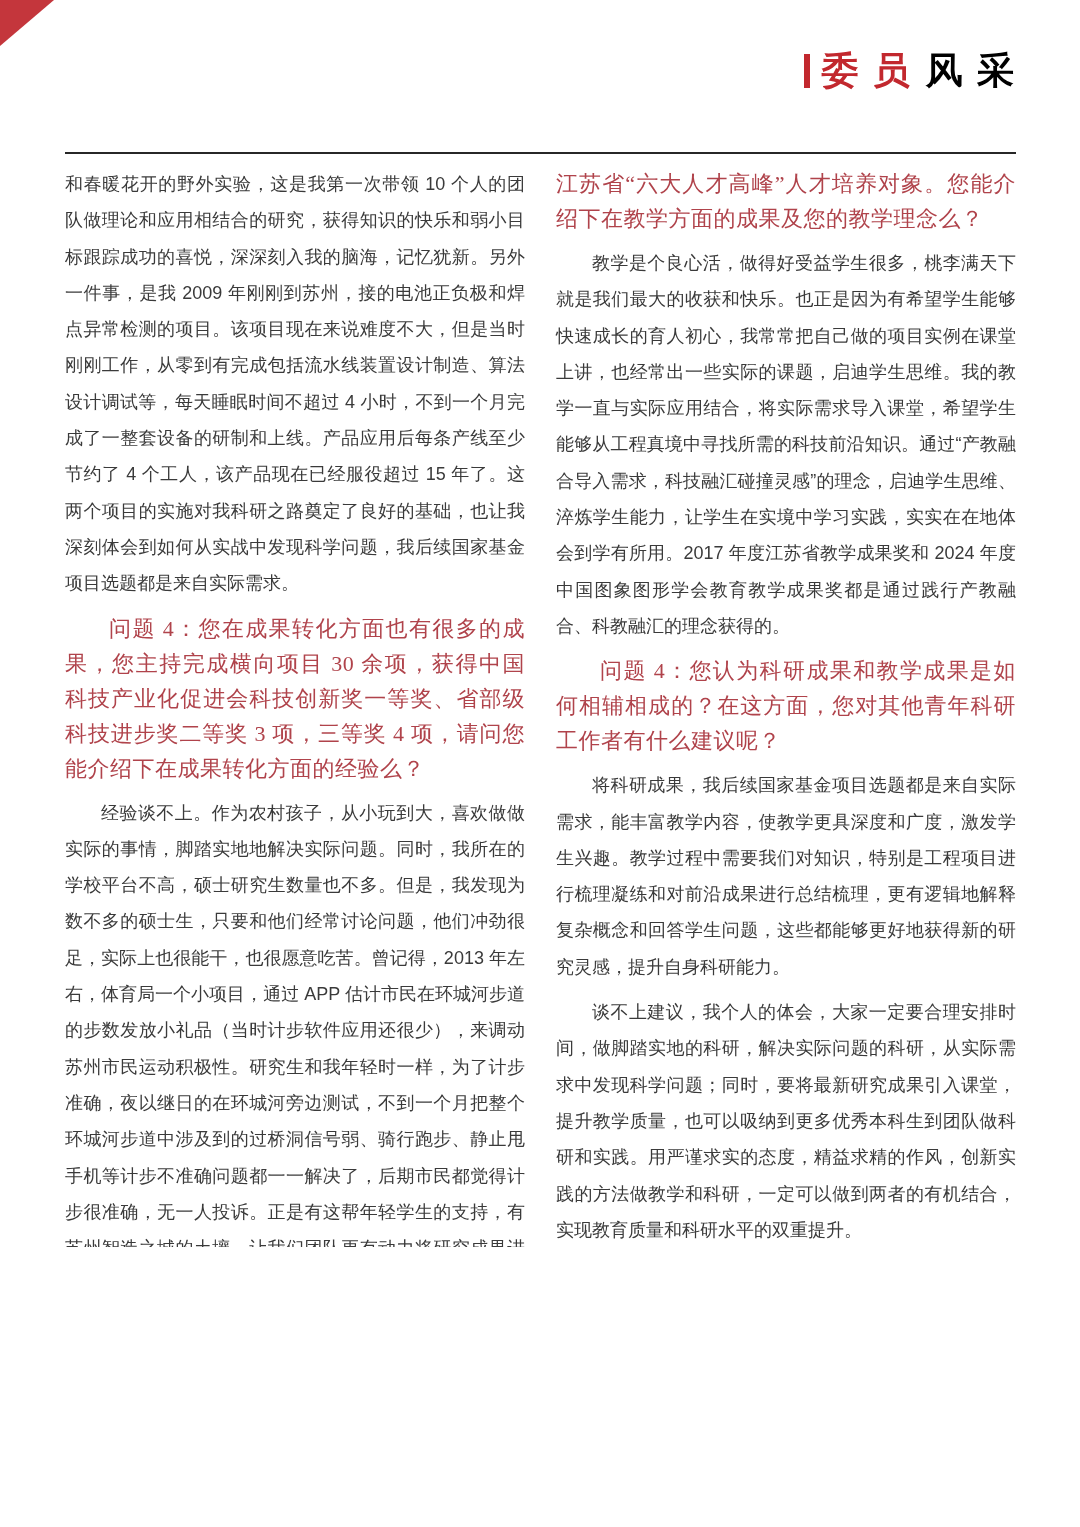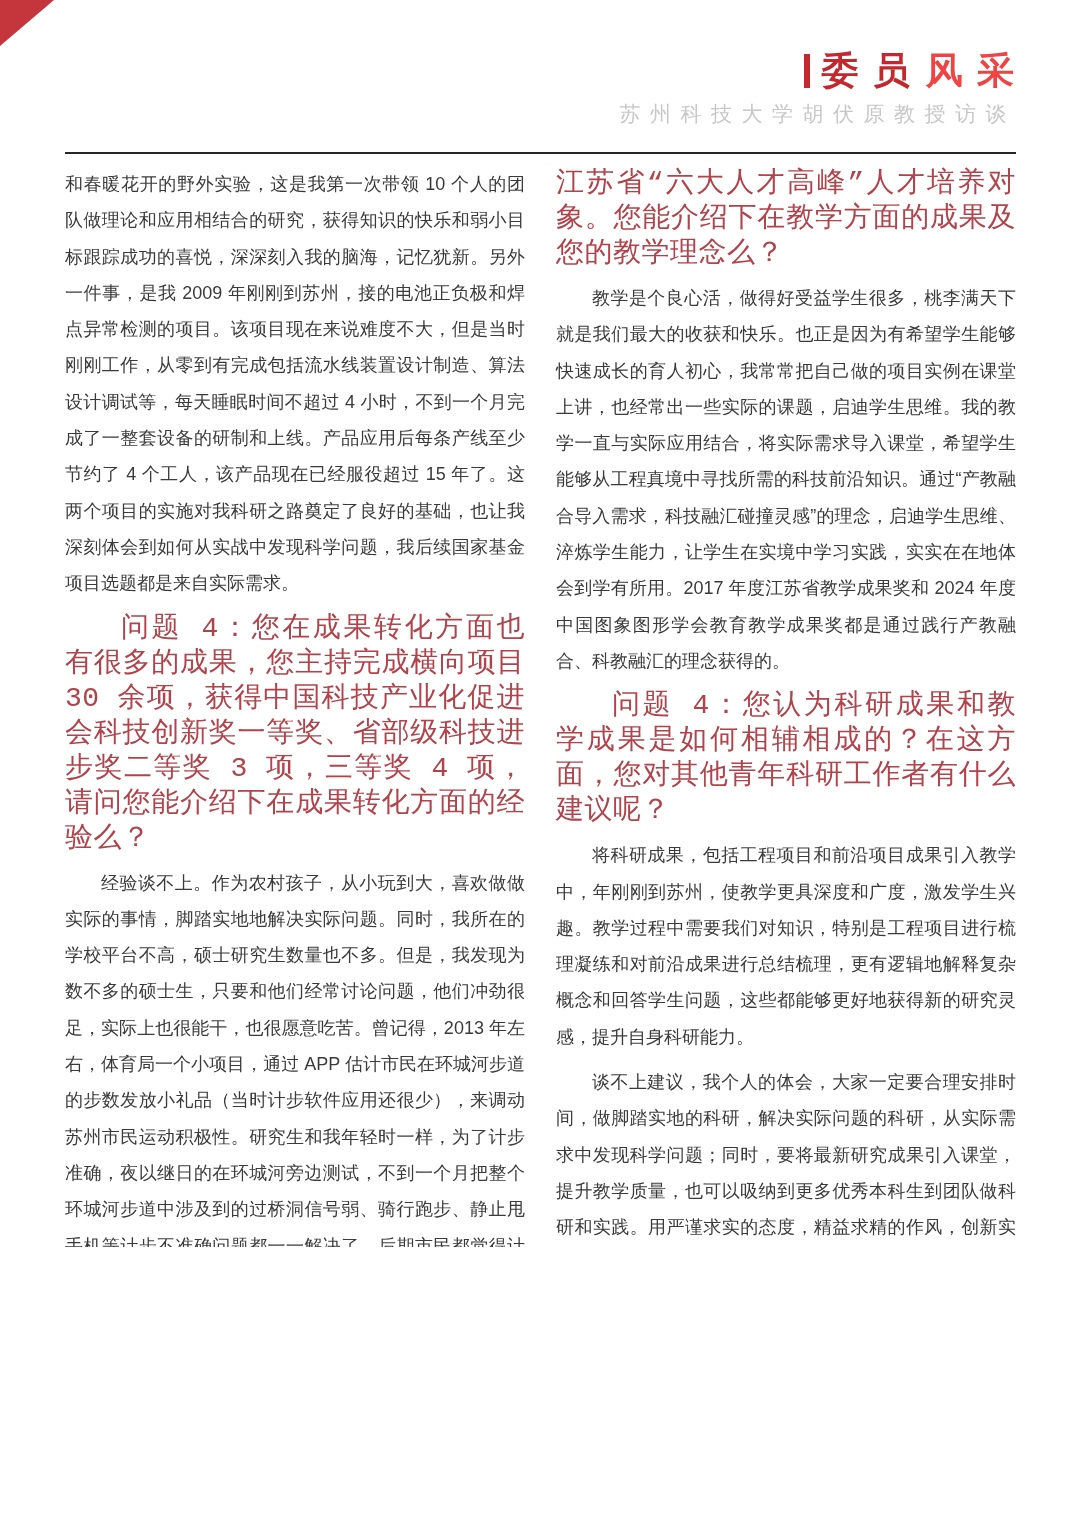--- a/index.html
+++ b/index.html
@@ -14,38 +14,38 @@
     clip-path:polygon(0 0,100% 0,0 100%);
   }
   
   .header{position:absolute;top:52px;right:64px;text-align:right;}
   .title-row{
     display:flex;align-items:center;justify-content:flex-end;
     font-size:37px;font-weight:700;letter-spacing:2px;line-height:1;
   }
   .accent-bar{width:6px;height:34px;background:var(--header-red,#c2282e);margin-right:11px;}
   .title-red{color:var(--header-red,#c2282e);}
-  .title-dark{color:#ef4444;margin-left:14px;}
+  .title-dark{color:#000000;margin-left:14px;}
   .subtitle{
     margin-top:11px;font-size:21px;color:#c7c7c7;
     letter-spacing:9.5px;font-weight:400;white-space:nowrap;
   }
   .divider{position:absolute;top:152px;left:65px;width:951px;height:2px;background:#272727;}
   
   .columns{position:absolute;top:166px;left:65px;width:951px;display:flex;gap:31px;}
   .col{width:460px;}
   .col p{margin:0 0 9px 0;text-align:justify;}
   .col p.indent{text-indent:2em;}
   .answer{
     font-family:"Liberation Sans",sans-serif;
     color:#3a3a3a;font-size:18px;line-height:36.3px;
   }
   .question{
-    font-family:Liberation Mono, monospace;
-    color:var(--question-red,#b0434b);font-size:28px;line-height:35px;
+    font-family:Liberation Serif, serif;
+    color:var(--question-red,#b0434b);font-size:22px;line-height:35px;
     letter-spacing:0.5px;
   }
   
   .footer-banner{position:absolute;left:0;top:1423px;width:790px;height:33px;}
   .footer-banner svg{display:block;width:790px;height:33px;}
   .page-num{
     position:absolute;left:726px;top:1424px;width:40px;
     color:#ffffff;font-size:28px;text-align:center;line-height:31px;
     font-family:"Liberation Sans",sans-serif;
   }
@@ -62,36 +62,35 @@
 <div class="page">
 
   <div class="corner-tri"></div>
 
   <header class="header">
     <div class="title-row">
       <span class="accent-bar"></span>
       <span class="title-red">委 员</span>
       <span class="title-dark">风 采</span>
     </div>
-    <div class="subtitle">苏州科技大学胡伏原教授访谈</div>
   </header>
 
   <div class="divider"></div>
 
   <main class="columns">
     <section class="col">
         <p class="answer">和春暖花开的野外实验，这是我第一次带领 10 个人的团队做理论和应用相结合的研究，获得知识的快乐和弱小目标跟踪成功的喜悦，深深刻入我的脑海，记忆犹新。另外一件事，是我 2009 年刚刚到苏州，接的电池正负极和焊点异常检测的项目。该项目现在来说难度不大，但是当时刚刚工作，从零到有完成包括流水线装置设计制造、算法设计调试等，每天睡眠时间不超过 4 小时，不到一个月完成了一整套设备的研制和上线。产品应用后每条产线至少节约了 4 个工人，该产品现在已经服役超过 15 年了。这两个项目的实施对我科研之路奠定了良好的基础，也让我深刻体会到如何从实战中发现科学问题，我后续国家基金项目选题都是来自实际需求。</p>
         <p class="question indent">问题 4：您在成果转化方面也有很多的成果，您主持完成横向项目 30 余项，获得中国科技产业化促进会科技创新奖一等奖、省部级科技进步奖二等奖 3 项，三等奖 4 项，请问您能介绍下在成果转化方面的经验么？</p>
         <p class="answer indent">经验谈不上。作为农村孩子，从小玩到大，喜欢做做实际的事情，脚踏实地地解决实际问题。同时，我所在的学校平台不高，硕士研究生数量也不多。但是，我发现为数不多的硕士生，只要和他们经常讨论问题，他们冲劲很足，实际上也很能干，也很愿意吃苦。曾记得，2013 年左右，体育局一个小项目，通过 APP 估计市民在环城河步道的步数发放小礼品（当时计步软件应用还很少），来调动苏州市民运动积极性。研究生和我年轻时一样，为了计步准确，夜以继日的在环城河旁边测试，不到一个月把整个环城河步道中涉及到的过桥洞信号弱、骑行跑步、静止甩手机等计步不准确问题都一一解决了，后期市民都觉得计步很准确，无一人投诉。正是有这帮年轻学生的支持，有苏州智造之城的土壤，让我们团队更有动力将研究成果进行转化，为地区经济发展做一些力所能及的事情。</p>
       </section>
     <section class="col">
         <p class="question">江苏省“六大人才高峰”人才培养对象。您能介绍下在教学方面的成果及您的教学理念么？</p>
         <p class="answer indent">教学是个良心活，做得好受益学生很多，桃李满天下就是我们最大的收获和快乐。也正是因为有希望学生能够快速成长的育人初心，我常常把自己做的项目实例在课堂上讲，也经常出一些实际的课题，启迪学生思维。我的教学一直与实际应用结合，将实际需求导入课堂，希望学生能够从工程真境中寻找所需的科技前沿知识。通过“产教融合导入需求，科技融汇碰撞灵感”的理念，启迪学生思维、淬炼学生能力，让学生在实境中学习实践，实实在在地体会到学有所用。2017 年度江苏省教学成果奖和 2024 年度中国图象图形学会教育教学成果奖都是通过践行产教融合、科教融汇的理念获得的。</p>
         <p class="question indent">问题 4：您认为科研成果和教学成果是如何相辅相成的？在这方面，您对其他青年科研工作者有什么建议呢？</p>
-        <p class="answer indent">将科研成果，包括工程项目和前沿项目成果引入教学中，年刚刚到苏州，使教学更具深度和广度，激发学生兴趣。教学过程中需要我们对知识，特别是工程项目进行梳理凝练和对前沿成果进行总结梳理，更有逻辑地解释复杂概念和回答学生问题，这些都能够更好地获得新的研究灵感，提升自身科研能力。</p>
+        <p class="answer indent">将科研成果，我后续国家基金项目选题都是来自实际需求，能丰富教学内容，使教学更具深度和广度，激发学生兴趣。教学过程中需要我们对知识，特别是工程项目进行梳理凝练和对前沿成果进行总结梳理，更有逻辑地解释复杂概念和回答学生问题，这些都能够更好地获得新的研究灵感，提升自身科研能力。</p>
         <p class="answer indent">谈不上建议，我个人的体会，大家一定要合理安排时间，做脚踏实地的科研，解决实际问题的科研，从实际需求中发现科学问题；同时，要将最新研究成果引入课堂，提升教学质量，也可以吸纳到更多优秀本科生到团队做科研和实践。用严谨求实的态度，精益求精的作风，创新实践的方法做教学和科研，一定可以做到两者的有机结合，实现教育质量和科研水平的双重提升。</p>
         <p class="question indent">问题 7：您在构建科研团队方面有什么经验？在青年教师与研究生的培养与管理上，您采取了哪些独到而高效的策略？能否分享一些您在实践中总结出的优秀做法，以资同行借鉴与学习？</p>
       </section>
   </main>
 
   <footer>
     <div class="footer-banner">
       <svg viewBox="0 0 790 33" preserveAspectRatio="none">
         <polygon points="0,0 786,0 756,33 0,33" fill="var(--banner-red)"></polygon>
         <polygon points="40,0 200,0 118,33" fill="var(--banner-dark-red)"></polygon>

